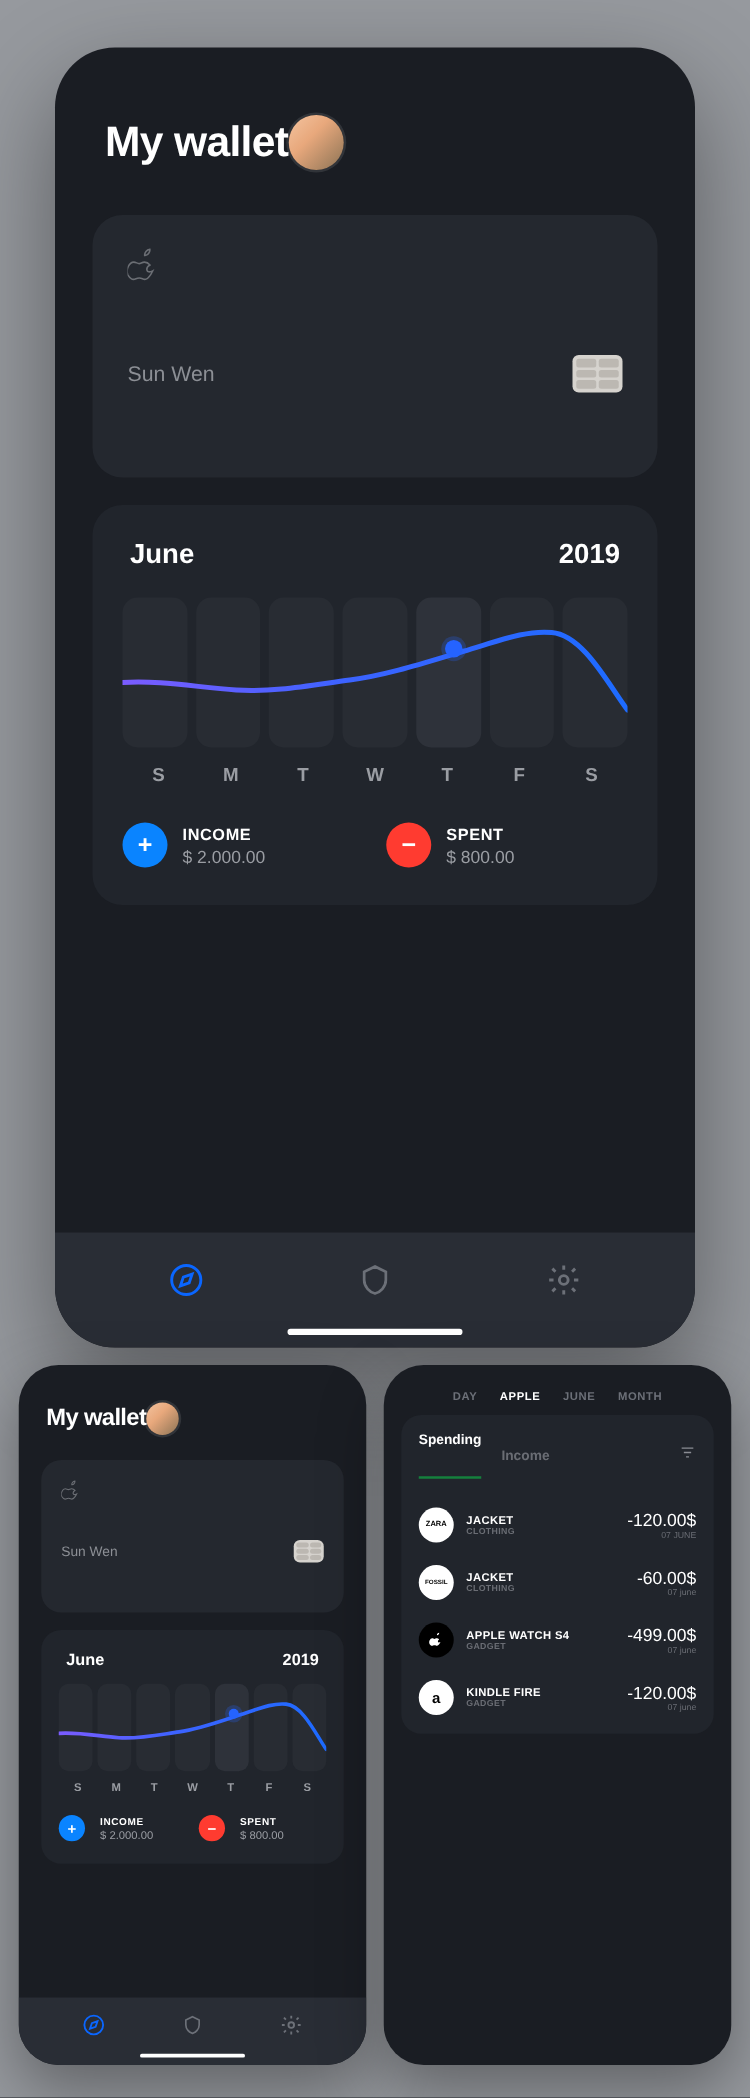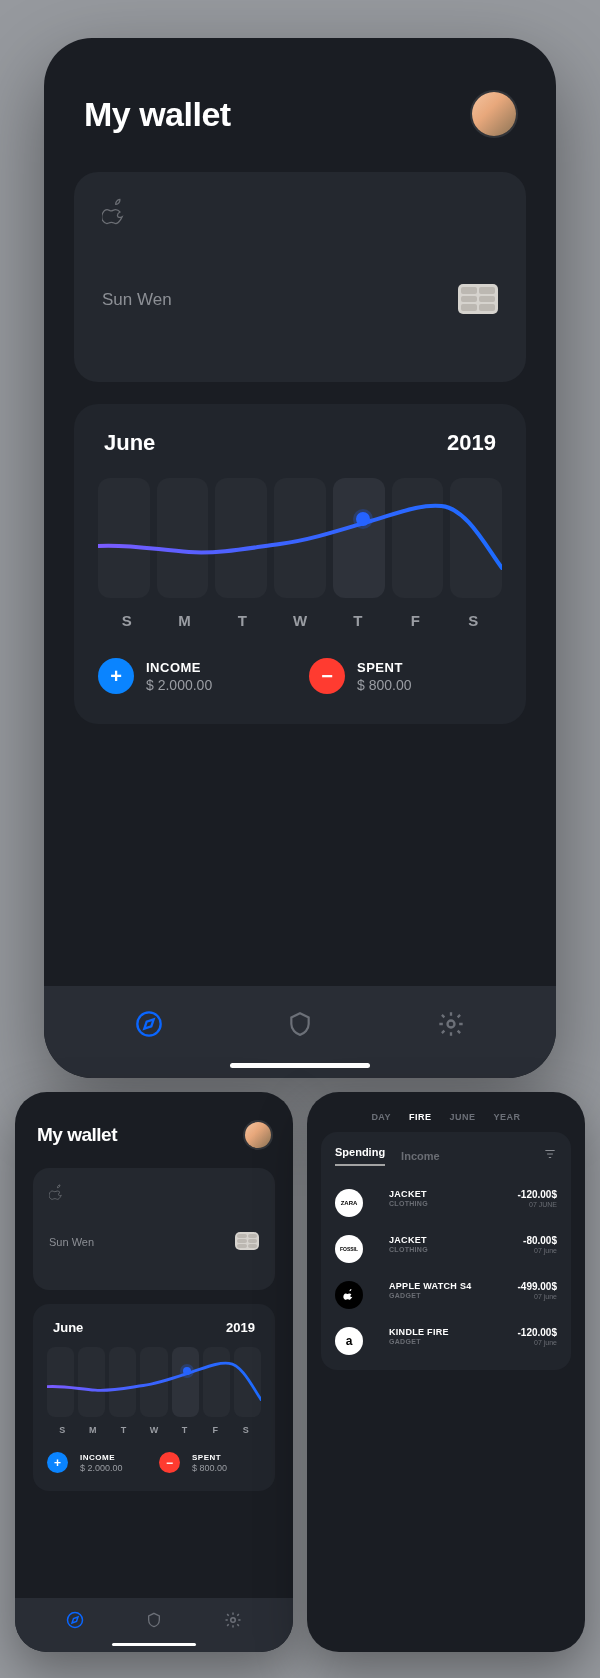--- a/index.html
+++ b/index.html
@@ -1,18 +1,18 @@
 <!DOCTYPE html>
 <html><head>
 <meta charset="utf-8">
 <style>
 *{margin:0;padding:0;box-sizing:border-box;font-family:-apple-system,BlinkMacSystemFont,'Segoe UI',sans-serif}
 body{background:#96999e;width:600px;height:1678px;padding:0;display:flex;flex-direction:column;align-items:center}
 .phone-big{width:512px;height:1040px;background:#1a1d23;border-radius:48px;margin-top:38px;box-shadow:0 30px 80px rgba(0,0,0,.4);overflow:hidden;display:flex;flex-direction:column}
-.header{display:flex;justify-content:space-between;align-items:center;padding:54px 40px 0}
+.header{display:flex;align-items:center;padding:54px 40px 0}
 .title{color:#fff;font-size:34px;font-weight:800;letter-spacing:-.5px}
 .avatar{width:44px;height:44px;border-radius:50%;background:linear-gradient(135deg,#f4c4a0 0%,#e8a87c 40%,#8b7355 100%);box-shadow:0 0 0 2px rgba(255,255,255,.1)}
 .card{margin:36px 30px 0;height:210px;background:#24282f;border-radius:24px;padding:26px 28px;position:relative}
 .apple-logo{color:#6b6e74}
 .cardholder{color:#8c8f95;font-size:17px;font-weight:400;position:absolute;bottom:72px;left:28px}
 .chip{position:absolute;right:28px;bottom:68px;width:40px;height:30px;background:#d6d3ce;border-radius:5px;display:grid;grid-template-columns:1fr 1fr;grid-template-rows:1fr 1fr 1fr;gap:2px;padding:3px}
 .chip span{background:#bcb8b2;border-radius:2px}
 .panel{margin:22px 30px 0;background:#21252c;border-radius:24px;padding:26px 24px 30px}
 .panel-head{display:flex;justify-content:space-between;color:#fff;font-size:22px;font-weight:700;padding:0 6px}
 .chart{position:relative;height:150px;margin-top:22px}
@@ -64,33 +64,33 @@
 .back-btn{width:26px;height:26px;border-radius:50%;background:#2b2f37;display:flex;align-items:center;justify-content:center;color:#a6a9af}
 .share{color:#0a84ff;font-size:11px;font-weight:700}
 .ranges{display:flex;justify-content:center;gap:18px;margin-top:20px}
 .range{color:#6c7078;font-size:9px;font-weight:800;letter-spacing:.5px}
 .range.active{color:#fff}
 .detail-chart{position:relative;height:110px;margin:16px 0 0}
 .pill{position:absolute;left:50%;top:68px;transform:translateX(-50%);background:#0a66ff;color:#fff;font-size:8px;font-weight:700;padding:3px 8px;border-radius:10px}
 .spend-panel{margin:10px 14px 0;background:#21252c;border-radius:16px;padding:14px 14px 6px;position:relative}
 .tab-row{display:flex;gap:16px;align-items:center}
 .sp-tab{font-size:11px;font-weight:700}
-.sp-tab.active{color:#fff;border-bottom:2px solid #a3a3a3;padding-bottom:6px}
+.sp-tab.active{color:#fff;border-bottom:2px solid #15803d;padding-bottom:23px}
 .sp-tab.inactive{color:#6a6d74}
 .menu-icon{margin-left:auto;color:#8a8d93}
 .items{margin-top:14px}
-.item{display:flex;padding:9px 0;gap:26px}
+.item{display:flex;align-items:center;padding:9px 0;gap:10px}
 .it-icon{width:28px;height:28px;border-radius:50%;display:flex;align-items:center;justify-content:center;font-size:8px;font-weight:900}
 .it-icon.white{background:#fff;color:#000}
 .it-icon.black{background:#000;color:#fff}
 .it-mid{flex:1}
 .it-name{color:#fff;font-size:9px;font-weight:800;letter-spacing:.3px}
 .it-cat{color:#6a6d74;font-size:7px;font-weight:600;margin-top:1px;letter-spacing:.3px}
 .it-right{text-align:right}
-.it-amt{color:#fff;font-size:10px;font-weight:700}
+.it-amt{color:#fff;font-size:14px;font-weight:400}
 .it-date{color:#6a6d74;font-size:7px;margin-top:1px}
 </style>
 </head>
 <body>
 
 <div class="phone-big">
   <div class="header">
     <div class="title">My wallet</div>
     <div class="avatar"></div>
   </div>
@@ -273,23 +273,23 @@
             <path d="M12 2v3M12 19v3M4.2 4.2l2.1 2.1M17.7 17.7l2.1 2.1M2 12h3M19 12h3M4.2 19.8l2.1-2.1M17.7 6.3l2.1-2.1"></path>
           </svg>
         </div>
     </div>
     <div class="home-indic"></div>
   </div>
 
   <div class="phone-sm">
     <div class="ranges">
       <span class="range">DAY</span>
-      <span class="range active">FIRE</span>
+      <span class="range active">APPLE</span>
       <span class="range">JUNE</span>
-      <span class="range">YEAR</span>
+      <span class="range">MONTH</span>
     </div>
     <div class="spend-panel">
       <div class="tab-row">
         <span class="sp-tab active">Spending</span>
         <span class="sp-tab inactive">Income</span>
         <span class="menu-icon"><svg width="14" height="14" viewBox="0 0 24 24" stroke="currentColor" stroke-width="2">
               <line x1="4" y1="6" x2="20" y2="6"></line>
               <line x1="7" y1="12" x2="17" y2="12"></line>
               <line x1="10" y1="18" x2="14" y2="18"></line>
             </svg></span>
@@ -306,21 +306,21 @@
               <div class="it-date">07 JUNE</div>
             </div>
         </div>
         <div class="item">
           <div class="it-icon white" style="font-size:5px">FOSSIL</div>
           <div class="it-mid">
               <div class="it-name">JACKET</div>
               <div class="it-cat">CLOTHING</div>
             </div>
           <div class="it-right">
-              <div class="it-amt">-80.00$</div>
+              <div class="it-amt">-60.00$</div>
               <div class="it-date">07 june</div>
             </div>
         </div>
         <div class="item">
           <div class="it-icon black">
               <svg width="12" height="14" viewBox="0 0 24 28" fill="#fff">
                 <path d="M16 6.5c.8-1 1.3-2.3 1.1-3.7-1.2.1-2.6.8-3.4 1.8-.7.9-1.3 2.2-1.1 3.5 1.3.1 2.6-.6 3.4-1.6zM19.6 21.7c-.7 1.5-1 2.2-1.9 3.5-1.2 1.8-2.9 4-5 4-1.9 0-2.3-1.2-4.9-1.2s-3.1 1.2-5 1.2c-2.1 0-3.7-2-4.9-3.8C-4.4 20.5-.8 14 3 14c1.9 0 3.1 1.3 4.7 1.3 1.5 0 2.5-1.3 4.7-1.3 1.7 0 3.5.9 4.8 2.5-4.2 2.3-3.5 8.3 2.4 5.2z" transform="translate(3 0) scale(.8)"></path>
               </svg>
             </div>
           <div class="it-mid">

